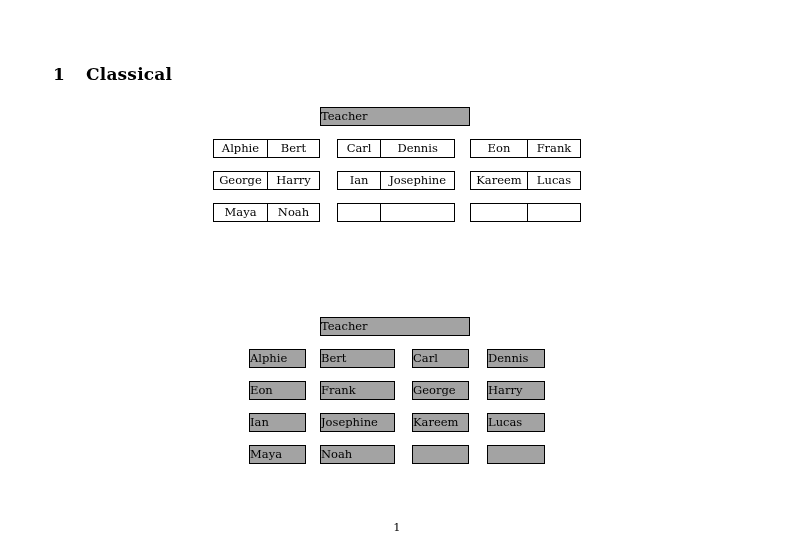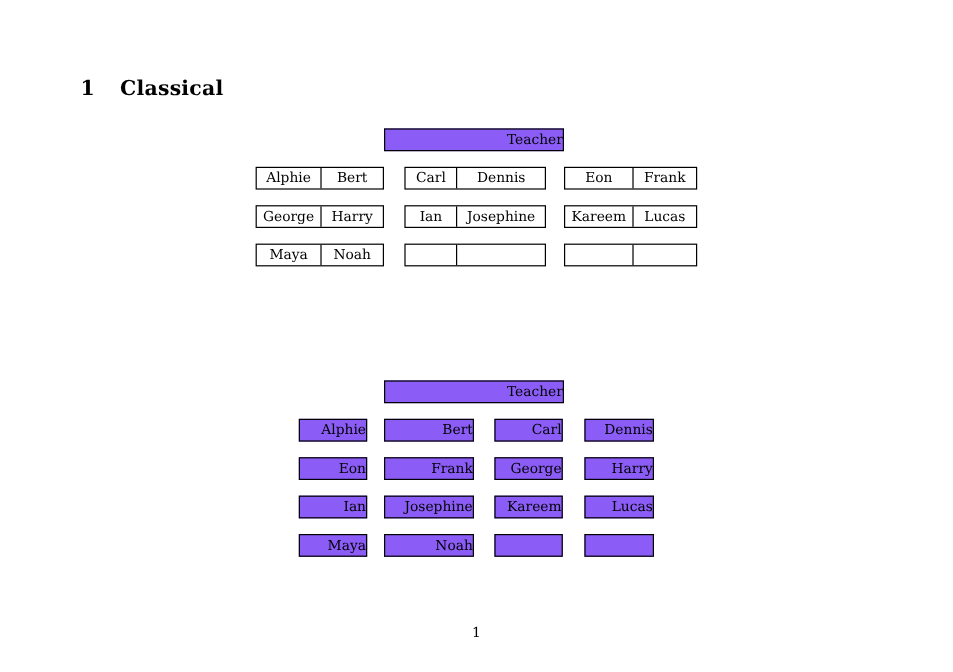--- a/index.html
+++ b/index.html
@@ -34,32 +34,32 @@
     white-space: nowrap;
   }
   .section-heading .sec-num {
     display: inline-block;
     width: 33px;
   }
   .section-heading .sec-title {
     display: inline-block;
   }
 
-  #heading-classical   { left: 67px; top: 64px; }
+  #heading-classical   { left: 53px; top: 64px; }
   #heading-distributed { left: 67px; top: 275px; }
 
   
   .box {
     position: absolute;
     box-sizing: border-box;
     border: 1px solid #000000;
-    background: #8b5cf6;
+    background: #a3a3a3;
     height: 19px;
     line-height: 17px;
-    text-align: right;
+    text-align: left;
     font-size: 11.5px;
     font-weight: normal;
     white-space: nowrap;
     overflow: hidden;
   }
 
   
   .teacher-box {
     width: 150px;
     height: 19px;

